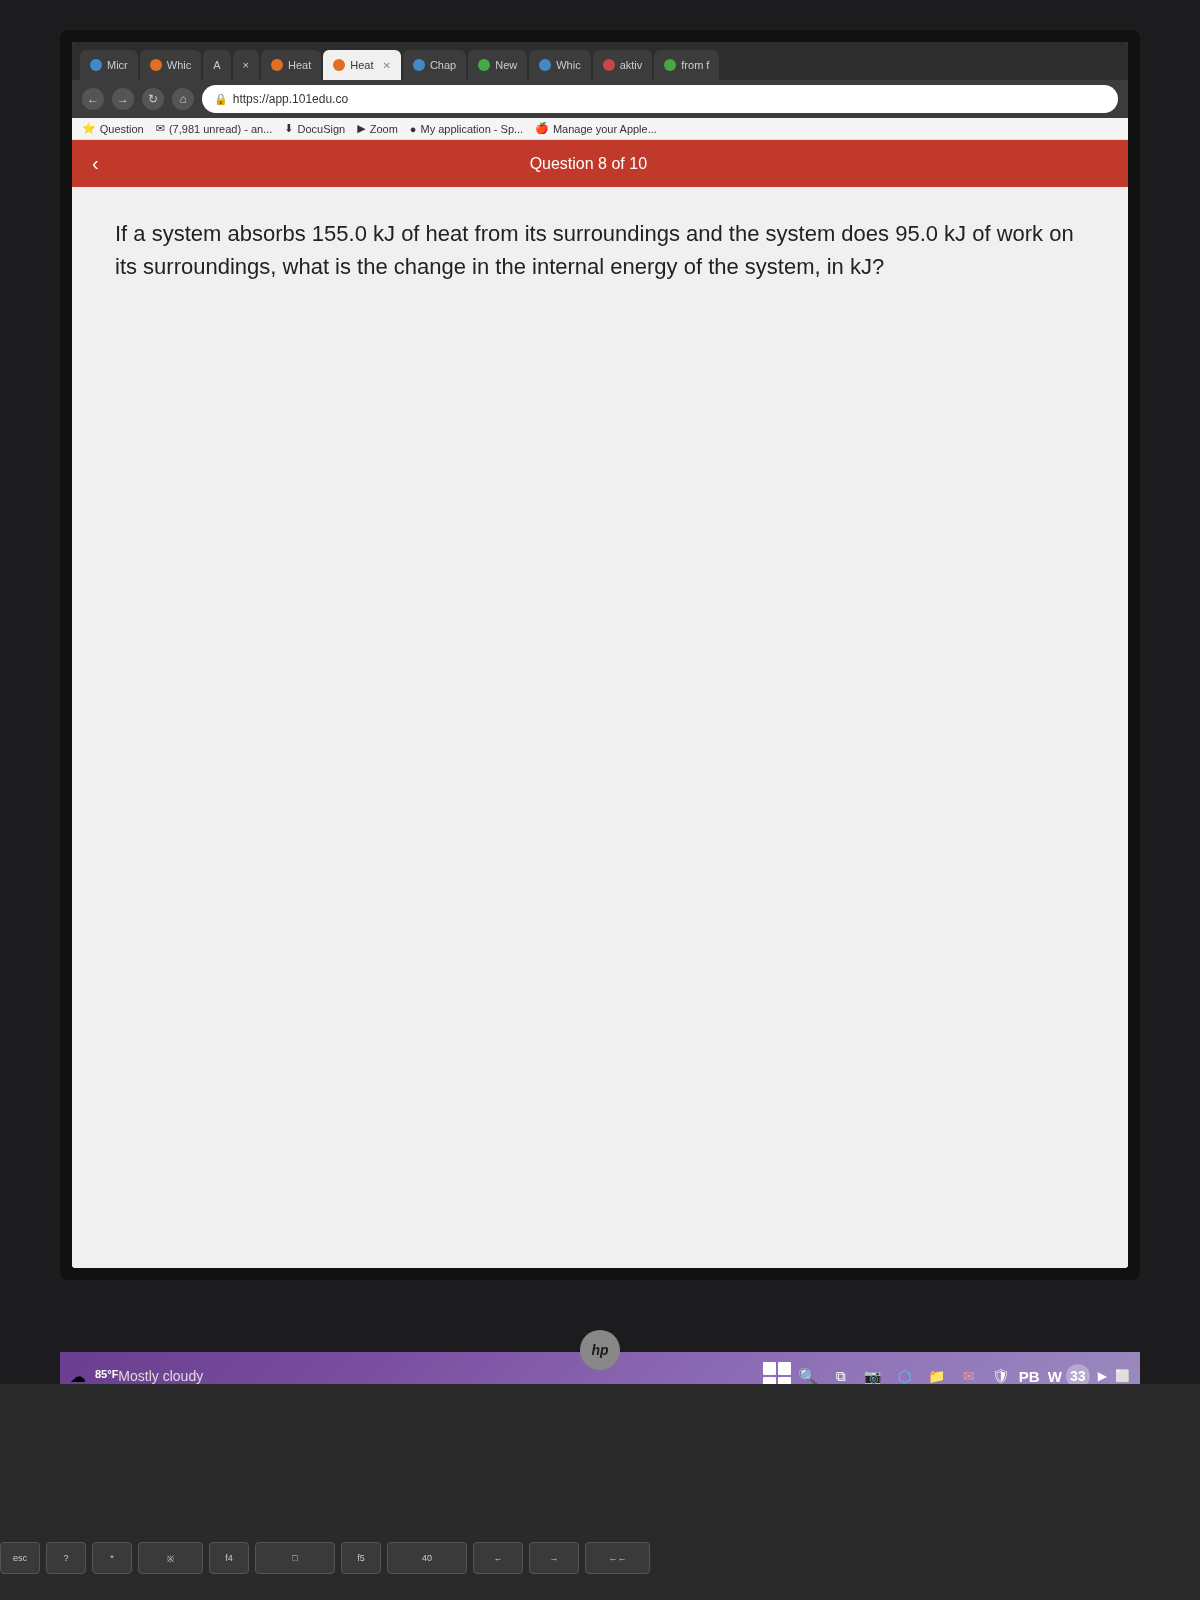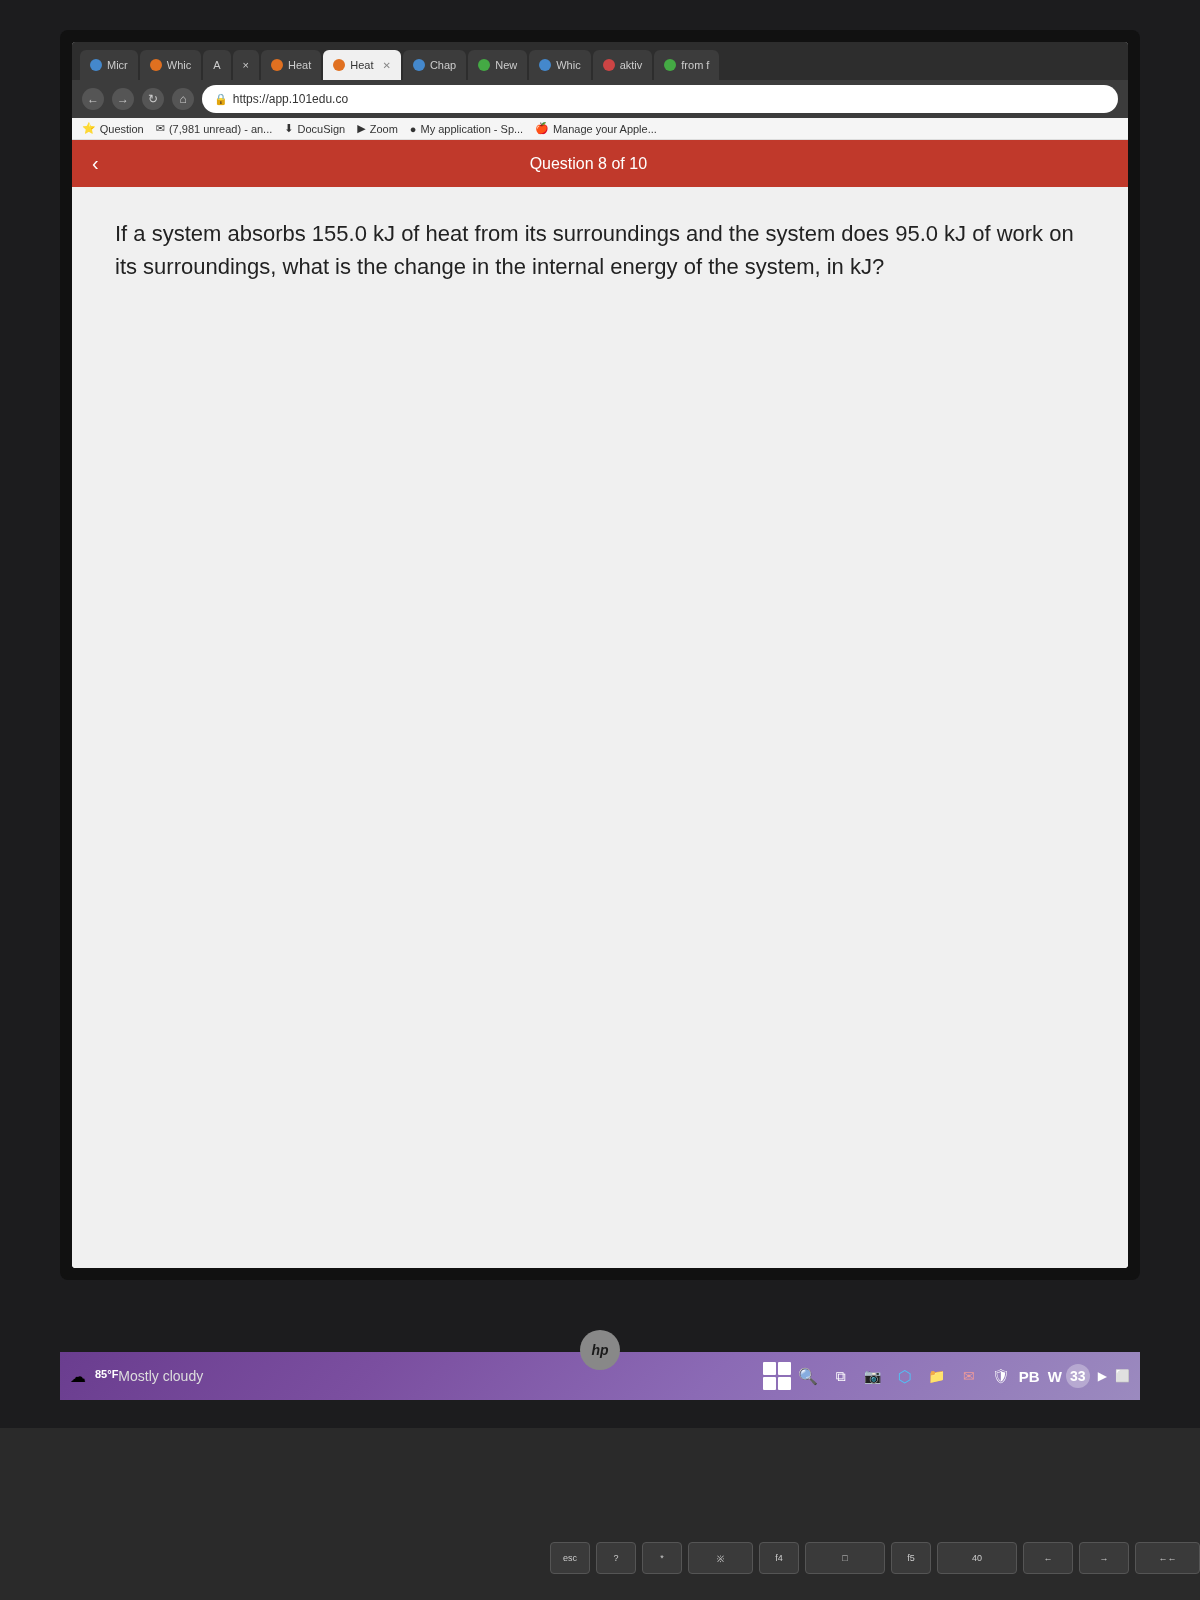--- a/index.html
+++ b/index.html
@@ -305,25 +305,25 @@
       color: white;
       font-weight: 600;
     }
 
     
     .keyboard-area {
       position: absolute;
       bottom: 0;
       left: 0;
       right: 0;
-      height: 172px;
+      height: 216px;
       background: #2a2a2a;
       display: flex;
       flex-direction: column;
-      align-items: flex-end;
+      align-items: flex-start;
       justify-content: flex-end;
       padding-bottom: 20px;
     }
 
     .keyboard-row {
       display: flex;
       gap: 6px;
       margin-bottom: 6px;
     }
 

